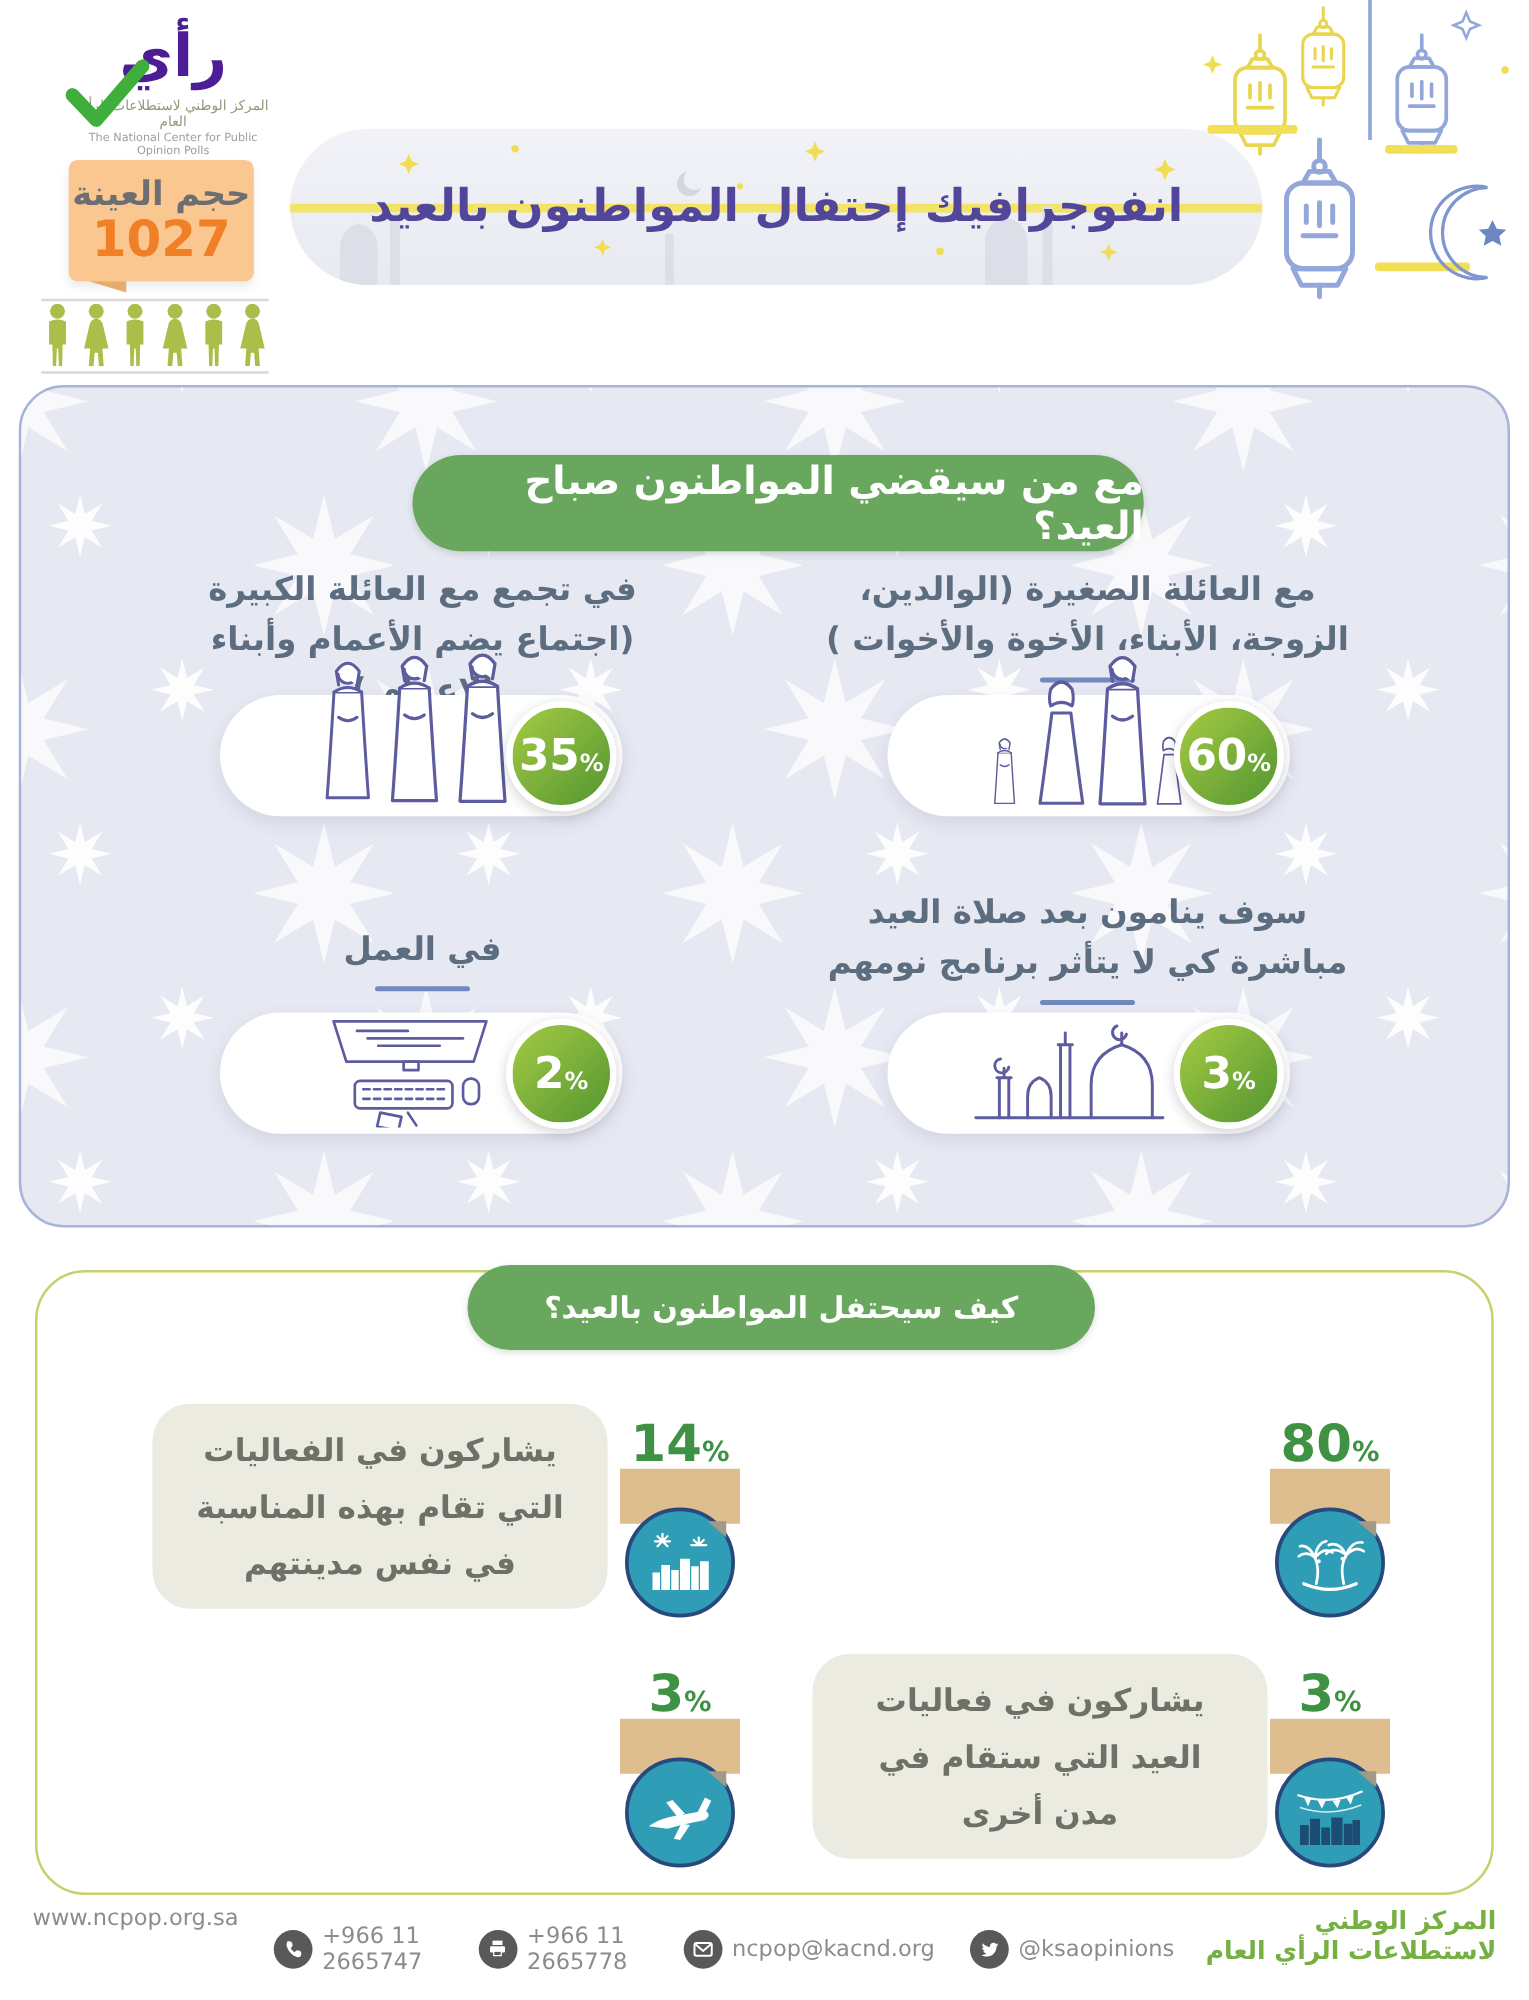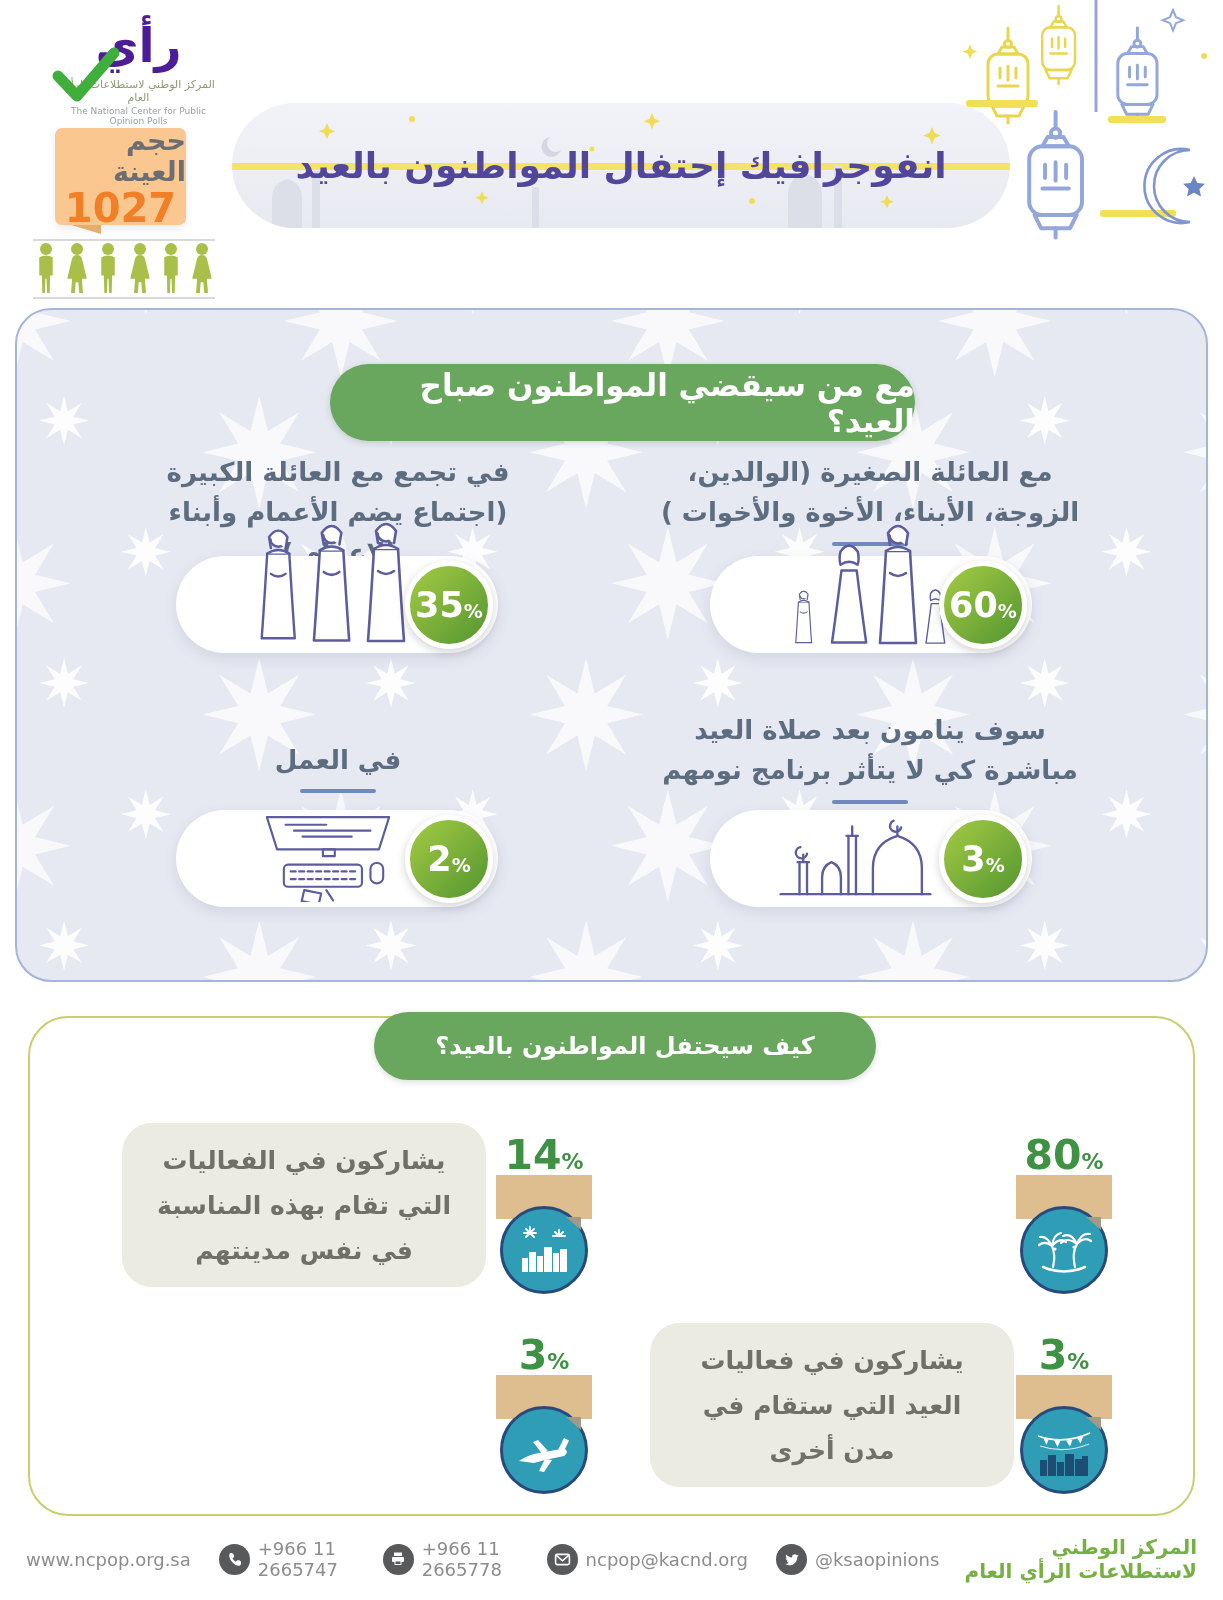--- a/index.html
+++ b/index.html
@@ -6,21 +6,21 @@
   body { background:#ffffff; font-family:"DejaVu Sans", sans-serif; }
   #page { position:relative; width:1223px; height:1600px; background:#fff; overflow:hidden; margin:0 auto; }
 
   
   .logo { position:absolute; left:56px; top:20px; width:165px; text-align:center; }
   .logo-word { position:relative; display:inline-block; font-size:47px; font-weight:bold; color:#4c1d95; line-height:1.1; }
   .logo-check { position:absolute; left:-6px; top:26px; }
   .logo-ar { font-size:11px; color:#8f9a78; margin-top:6px; }
   .logo-en { font-size:9px; color:#9aa0a6; margin-top:2px; }
 
-  .sample-box { position:absolute; left:55px; top:128px; width:131px; height:97px; background:#f9c78f;
+  .sample-box { position:absolute; left:55px; top:128px; width:148px; height:97px; background:#f9c78f;
     border-radius:7px; display:flex; flex-direction:column; align-items:center; justify-content:center;
     box-shadow:0 4px 8px rgba(0,0,0,.08); }
   .sample-label { font-size:27px; font-weight:bold; color:#6d6e71; }
   .sample-value { font-size:40px; font-weight:bold; color:#f07f26; line-height:1.05; }
   .sample-box::after { content:""; position:absolute; left:16px; bottom:-9px;
     border-left:30px solid transparent; border-top:9px solid #e5ad6d; }
 
   .people-row { position:absolute; left:33px; top:239px; width:182px; height:60px;
     border-top:2px solid #d9d9d9; border-bottom:2px solid #d9d9d9;
     display:flex; align-items:flex-end; justify-content:space-between; padding:4px 2px; }
@@ -71,21 +71,21 @@
   .s2-num .num { font-size:41px; }
   .s2-num .pct { font-size:22px; }
   .ribbon { width:96px; height:44px; background:#debd8e; z-index:1; }
   .fold { position:absolute; top:86px; left:74px; width:0; height:0; z-index:4;
     border-left:15px solid transparent; border-top:13px solid #a29a86; }
   .tcircle { width:88px; height:88px; border-radius:50%; background:#2f9db6; border:3px solid #27497b;
     margin-top:-13px; z-index:3; display:flex; align-items:center; justify-content:center; overflow:hidden; }
 
   
   .footer { position:absolute; left:0; top:1524px; width:1223px; height:70px;
-    display:flex; align-items:center; padding:0 26px; color:#8c8c8c; font-size:18px; }
+    display:flex; padding:0 26px; color:#8c8c8c; font-size:18px; }
   .fitem { display:flex; align-items:center; gap:8px; margin-left:28px; }
   .icirc { width:31px; height:31px; border-radius:50%; background:#58595b;
     display:flex; align-items:center; justify-content:center; flex:none; }
   .spacer { flex:1; }
   .footer-org { font-size:20px; font-weight:bold; color:#76b043; }
 </style>
 </head>
 <body>
 
 <svg width="0" height="0" style="position:absolute" aria-hidden="true">

